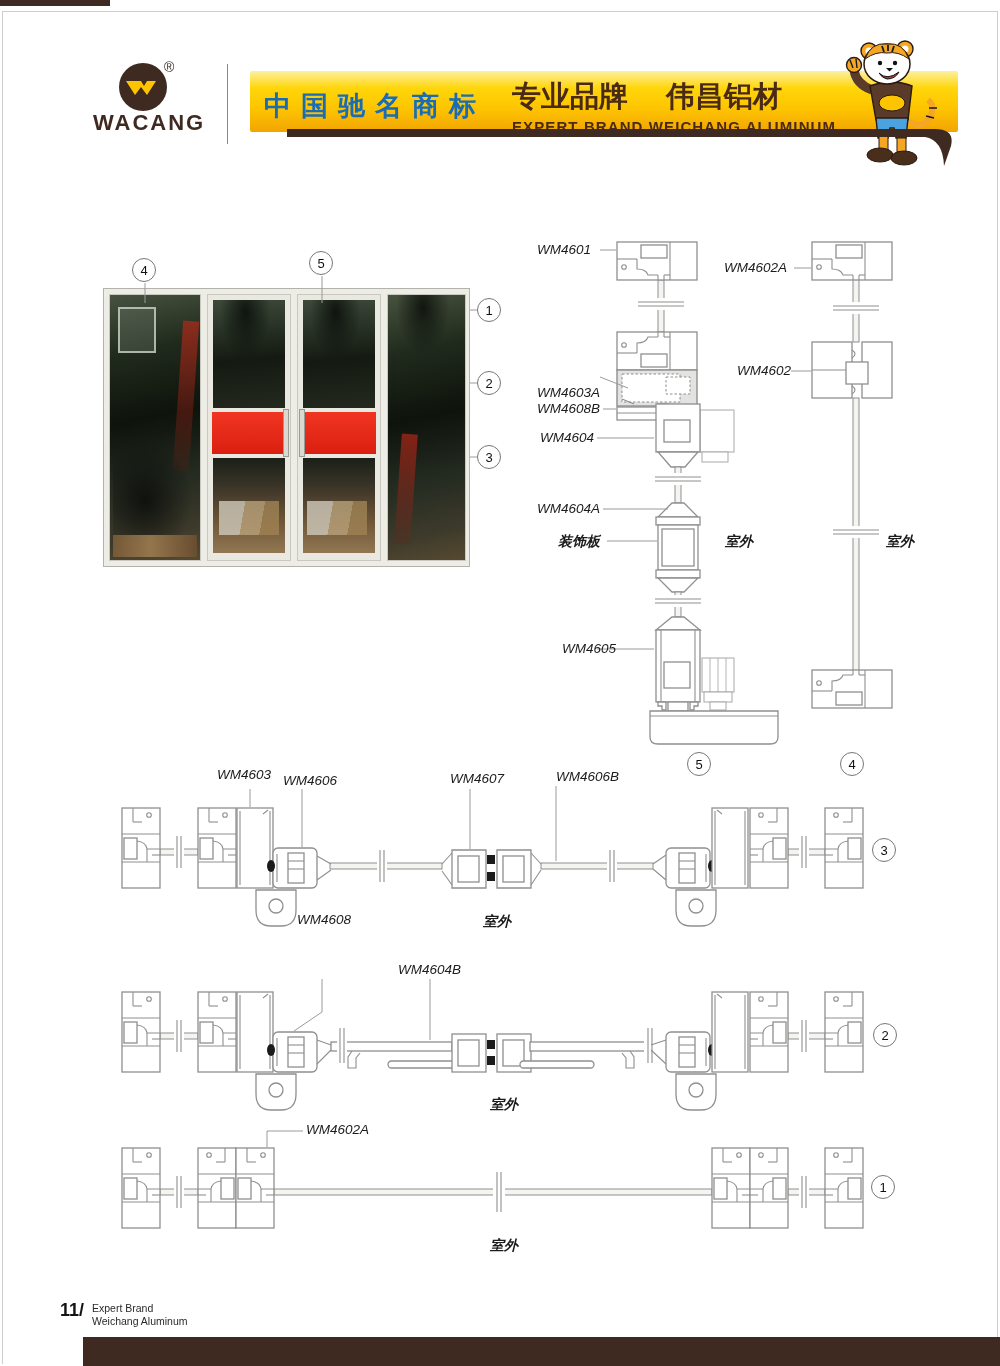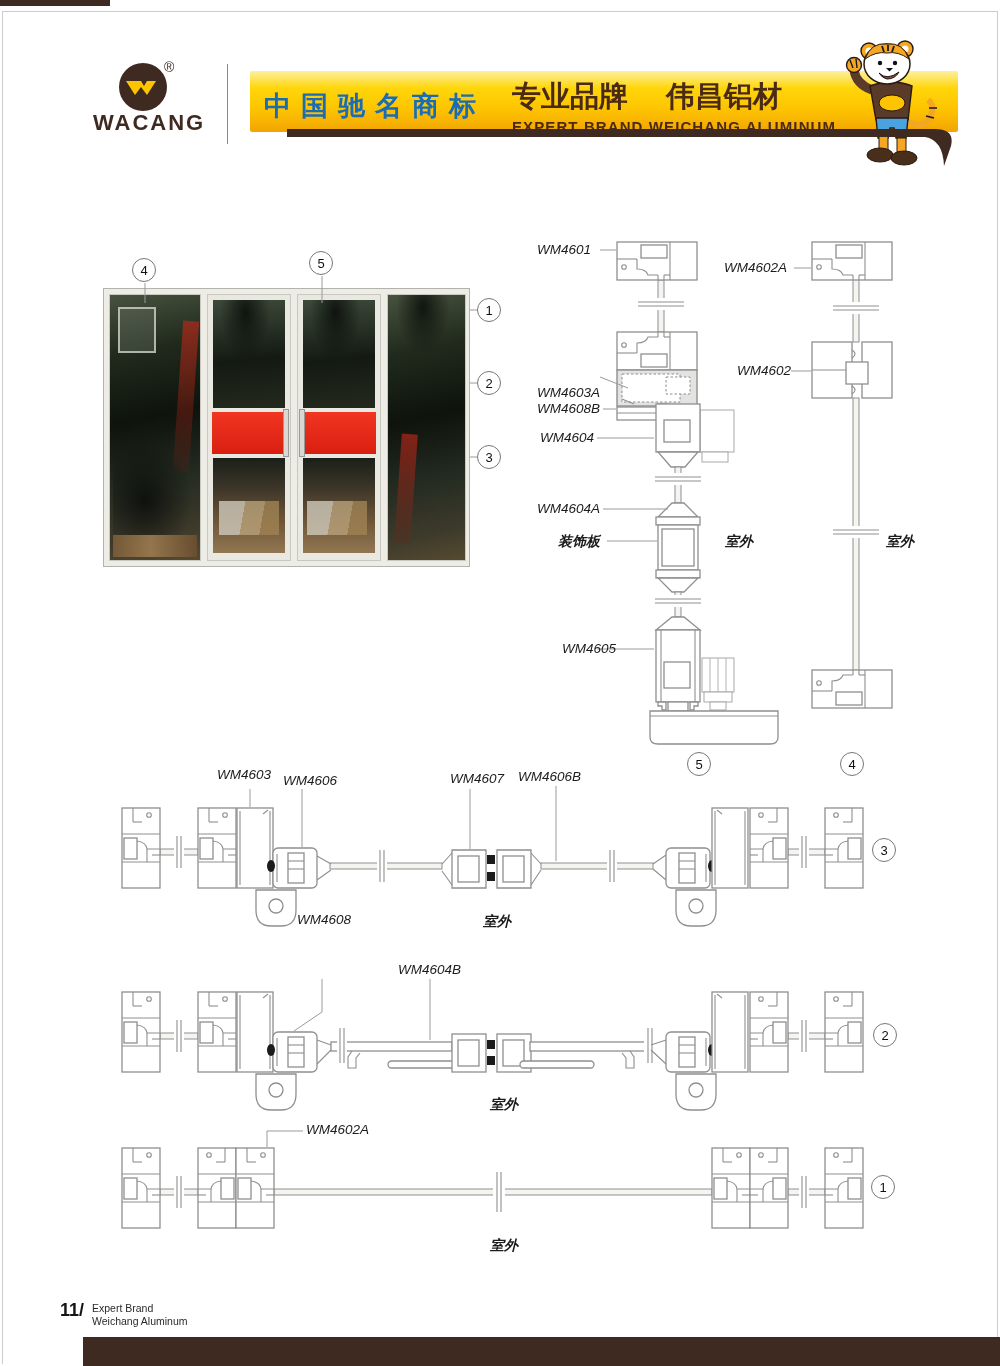--- a/index.html
+++ b/index.html
@@ -417,21 +417,21 @@
   <div class="lbl" style="left:540px;top:431px;">WM4604</div>
   <div class="lbl" style="left:737px;top:364px;">WM4602</div>
   <div class="lbl" style="left:537px;top:502px;">WM4604A</div>
   <div class="lbl cjk" style="left:558px;top:534px;">装饰板</div>
   <div class="lbl cjk" style="left:725px;top:534px;">室外</div>
   <div class="lbl cjk" style="left:886px;top:534px;">室外</div>
   <div class="lbl" style="left:562px;top:642px;">WM4605</div>
   <div class="lbl" style="left:217px;top:768px;">WM4603</div>
   <div class="lbl" style="left:283px;top:774px;">WM4606</div>
   <div class="lbl" style="left:450px;top:772px;">WM4607</div>
-  <div class="lbl" style="left:518px;top:770px;">WM4606B</div>
+  <div class="lbl" style="left:556px;top:770px;">WM4606B</div>
   <div class="lbl cjk" style="left:483px;top:914px;">室外</div>
   <div class="lbl" style="left:297px;top:913px;">WM4608</div>
   <div class="lbl" style="left:398px;top:963px;">WM4604B</div>
   <div class="lbl cjk" style="left:490px;top:1097px;">室外</div>
   <div class="lbl" style="left:306px;top:1123px;">WM4602A</div>
   <div class="lbl cjk" style="left:490px;top:1238px;">室外</div>
 
   <div class="marker" style="left:132px;top:258px;">4</div>
   <div class="marker" style="left:309px;top:251px;">5</div>
   <div class="marker" style="left:477px;top:298px;">1</div>

